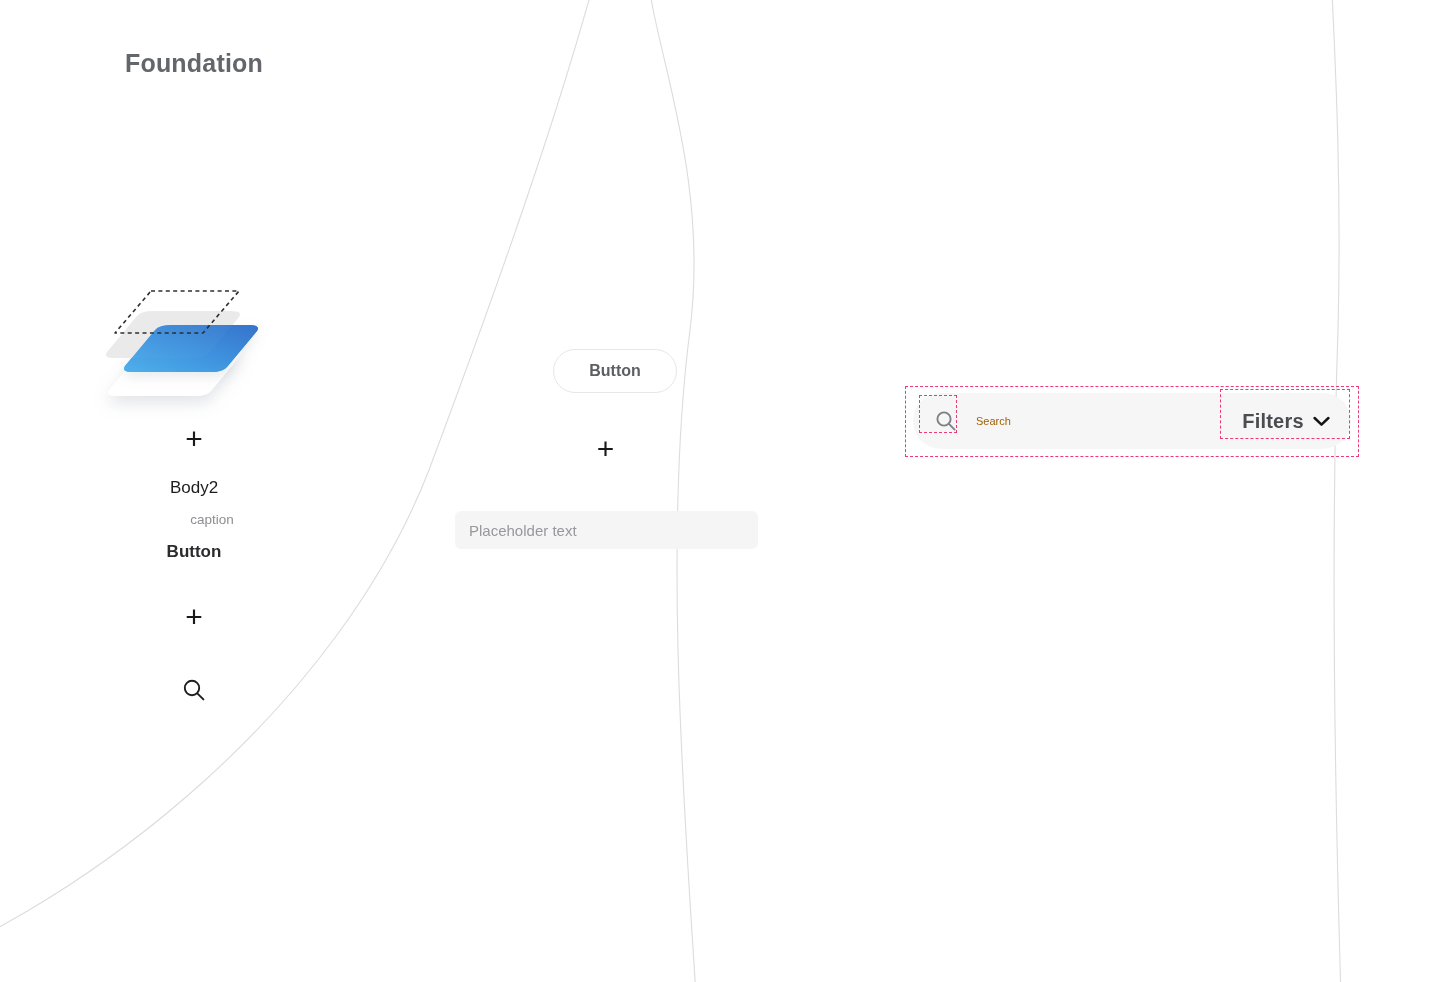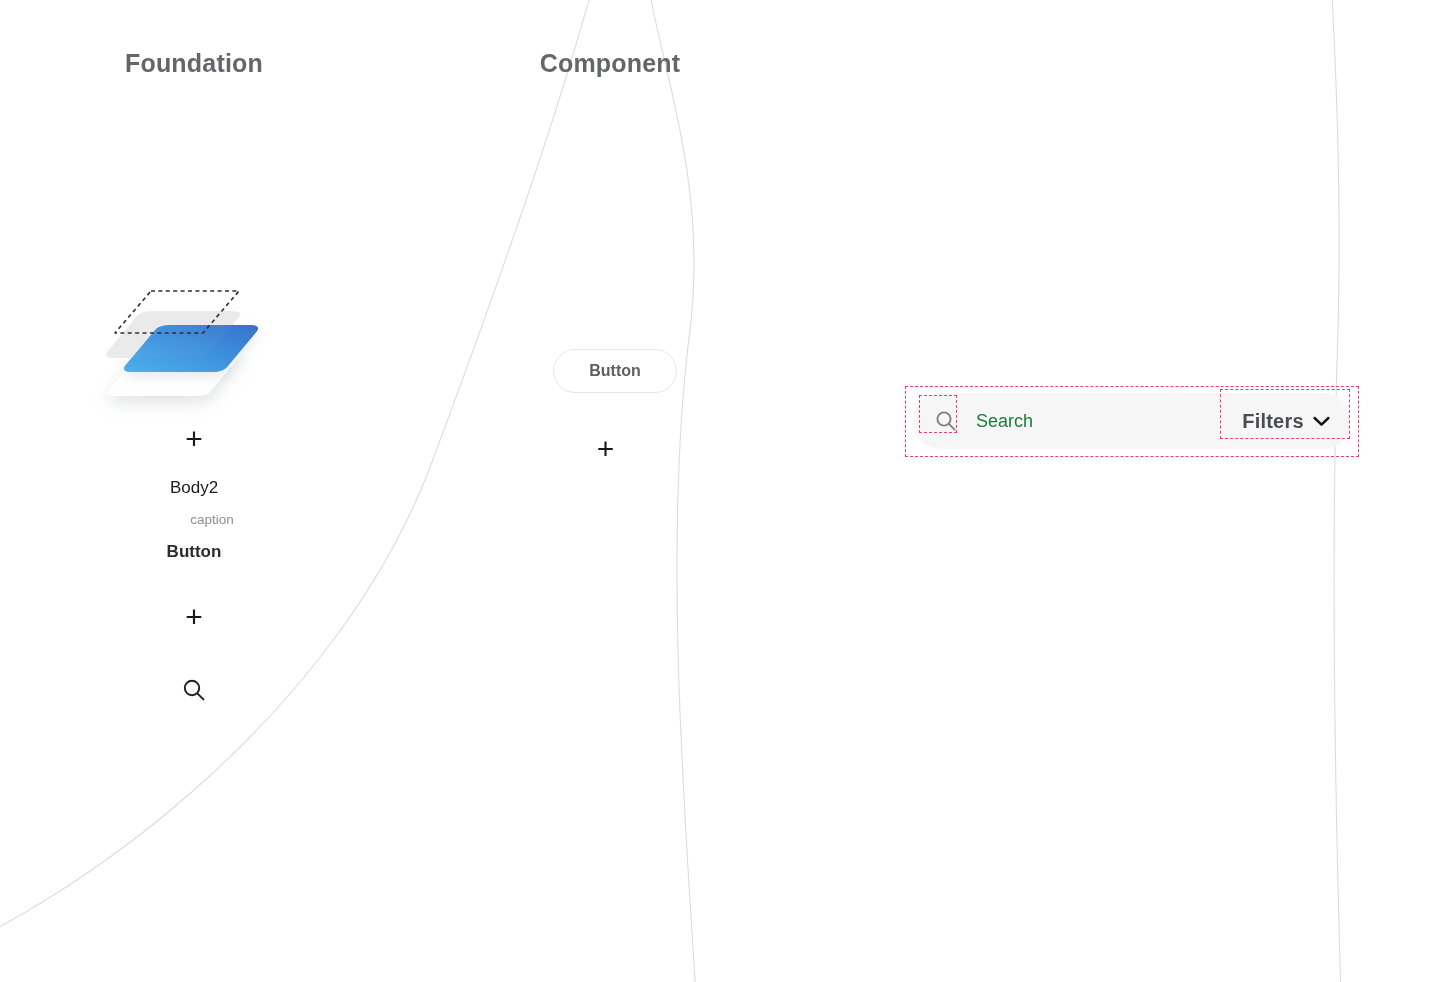--- a/index.html
+++ b/index.html
@@ -180,22 +180,22 @@
     justify-content: center;
     cursor: pointer;
   }
   .search-input-text {
     position: absolute;
     left: 63px;
     top: 0;
     height: 56px;
     display: flex;
     align-items: center;
-    font-size: 18px;
-    color: #15803d;
+    font-size: 11px;
+    color: #a16207;
     cursor: text;
   }
   .filters-slot {
     position: absolute;
     left: 313px;
     top: 6px;
     width: 120px;
     height: 44px;
     display: flex;
     align-items: center;
@@ -288,28 +288,30 @@
       <div class="search-glyph-wrap">
         <svg width="26" height="26" viewBox="0 0 26 26" style="margin:0 auto;" aria-hidden="true">
           <circle cx="11" cy="11" r="7.2" fill="none" stroke="#1d1d1f" stroke-width="1.9"></circle>
           <line x1="16.3" y1="16.3" x2="22.4" y2="22.4" stroke="#1d1d1f" stroke-width="1.9" stroke-linecap="round"></line>
         </svg>
       </div>
     </div>
   </section>
 
   <section class="column col-component">
-    <div class="col-title">Component</div>
 
     <div class="pill-button">Button</div>
 
     <div class="component-plus">
       <span class="plus-glyph">+</span>
     </div>
 
+    <div class="placeholder-field">
+      <span>Placeholder text</span>
+    </div>
   </section>
 
   <section class="column col-pattern">
 
     <div class="searchbar-region">
 
       <div class="search-bar">
 
         <div class="search-icon-slot">
           <svg width="24" height="24" viewBox="0 0 24 24" aria-hidden="true">

